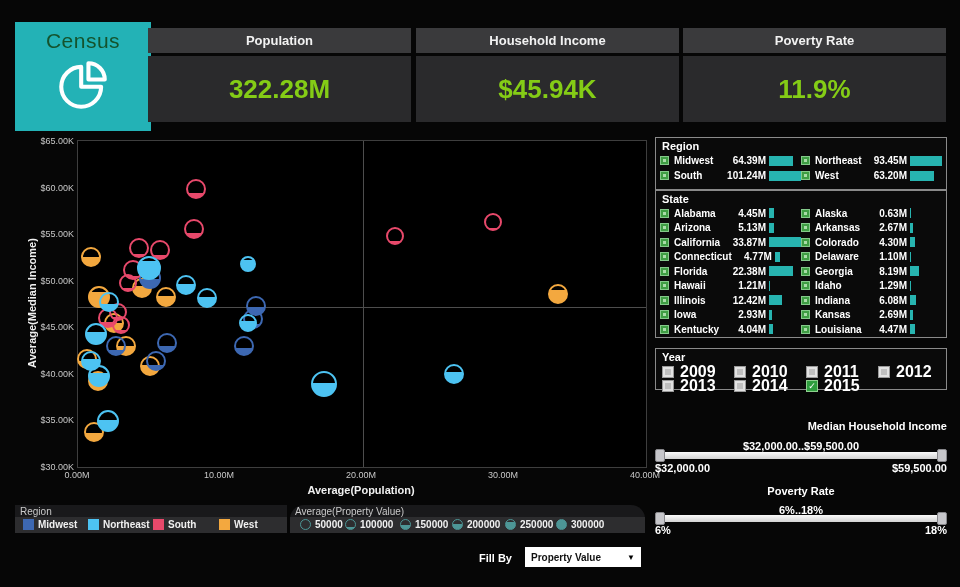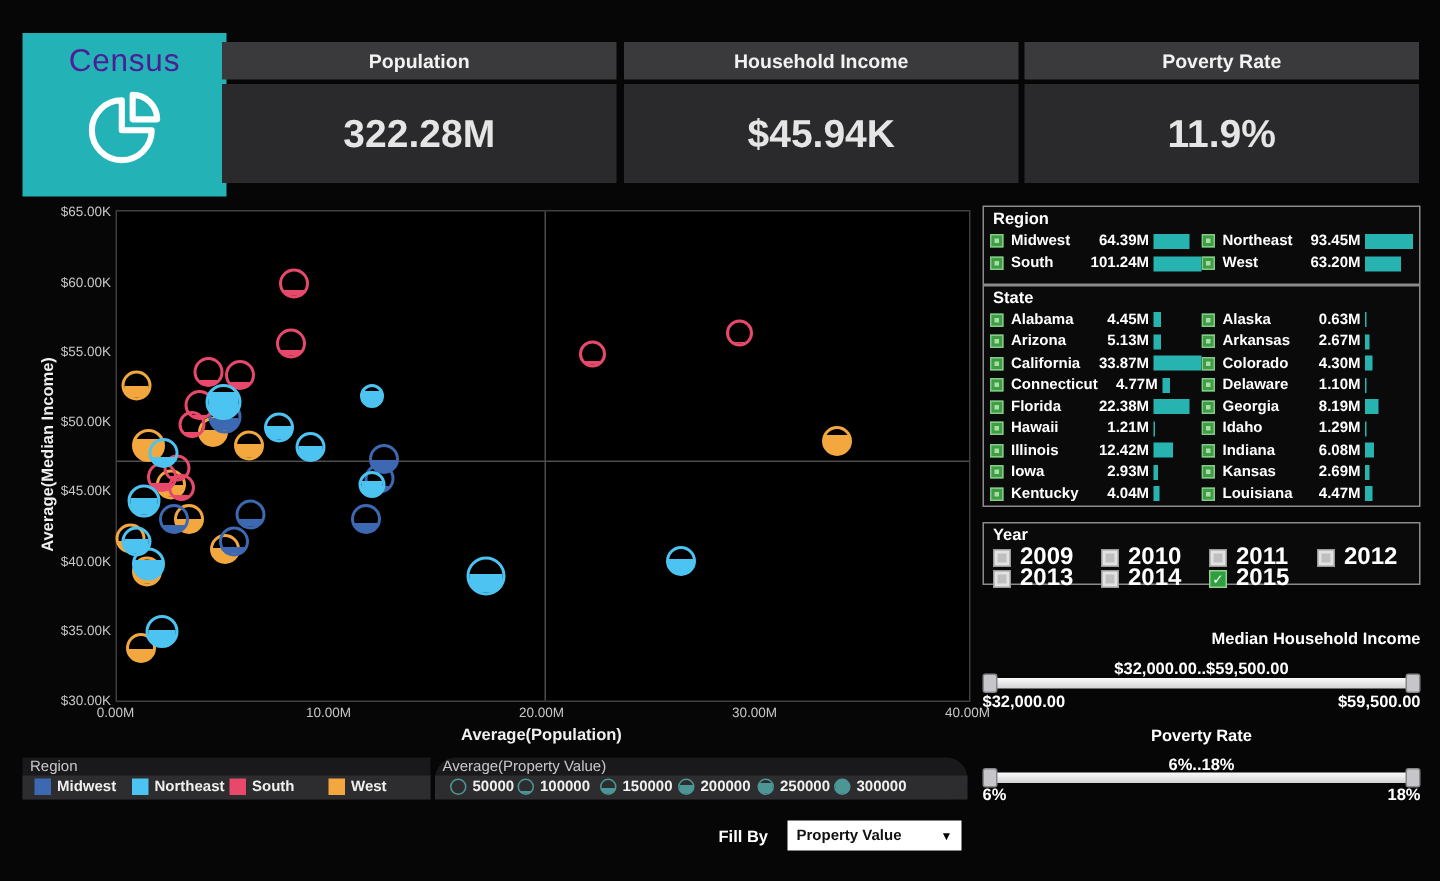--- a/index.html
+++ b/index.html
@@ -2,27 +2,27 @@
 <html><head>
 <meta charset="utf-8">
 <style>
   html,body{margin:0;padding:0;background:#060606;}
   body{width:960px;height:587px;position:relative;overflow:hidden;
        font-family:"Liberation Sans","DejaVu Sans",sans-serif;}
   #stage{position:absolute;inset:0;}
 
   
   .census{position:absolute;left:15px;top:22px;width:136px;height:109px;
-          background:#23b2b6;color:#4c1d95;text-align:center;}
+          background:#23b2b6;color:#14532d;text-align:center;}
   .census .t{font-size:21px;margin-top:7px;letter-spacing:.5px;}
   .census svg{margin-top:3px;}
   .kpi{position:absolute;top:28px;width:263px;}
   .kpi .kh{height:25px;background:#3a3a3c;color:#f2f2f2;font-size:13px;
            font-weight:bold;text-align:center;line-height:25px;}
-  .kpi .kb{margin-top:3px;height:66px;background:#2a2a2c;color:#e5e5e5;
+  .kpi .kb{margin-top:3px;height:66px;background:#2a2a2c;color:#84cc16;
            font-size:26px;font-weight:bold;text-align:center;line-height:66px;}
 
   
   .plot{position:absolute;left:77px;top:140px;width:568px;height:326px;
         border:1px solid #3e3e3e;background:#000;}
   .refv{position:absolute;top:0;bottom:0;width:1px;background:#4d4d4d;}
   .refh{position:absolute;left:0;right:0;height:1px;background:#4d4d4d;}
   .pt{position:absolute;border-radius:50%;box-sizing:border-box;}
   .tick{position:absolute;color:#c8c8c8;font-size:9px;}
   .ytick{width:46px;text-align:right;left:28px;}

